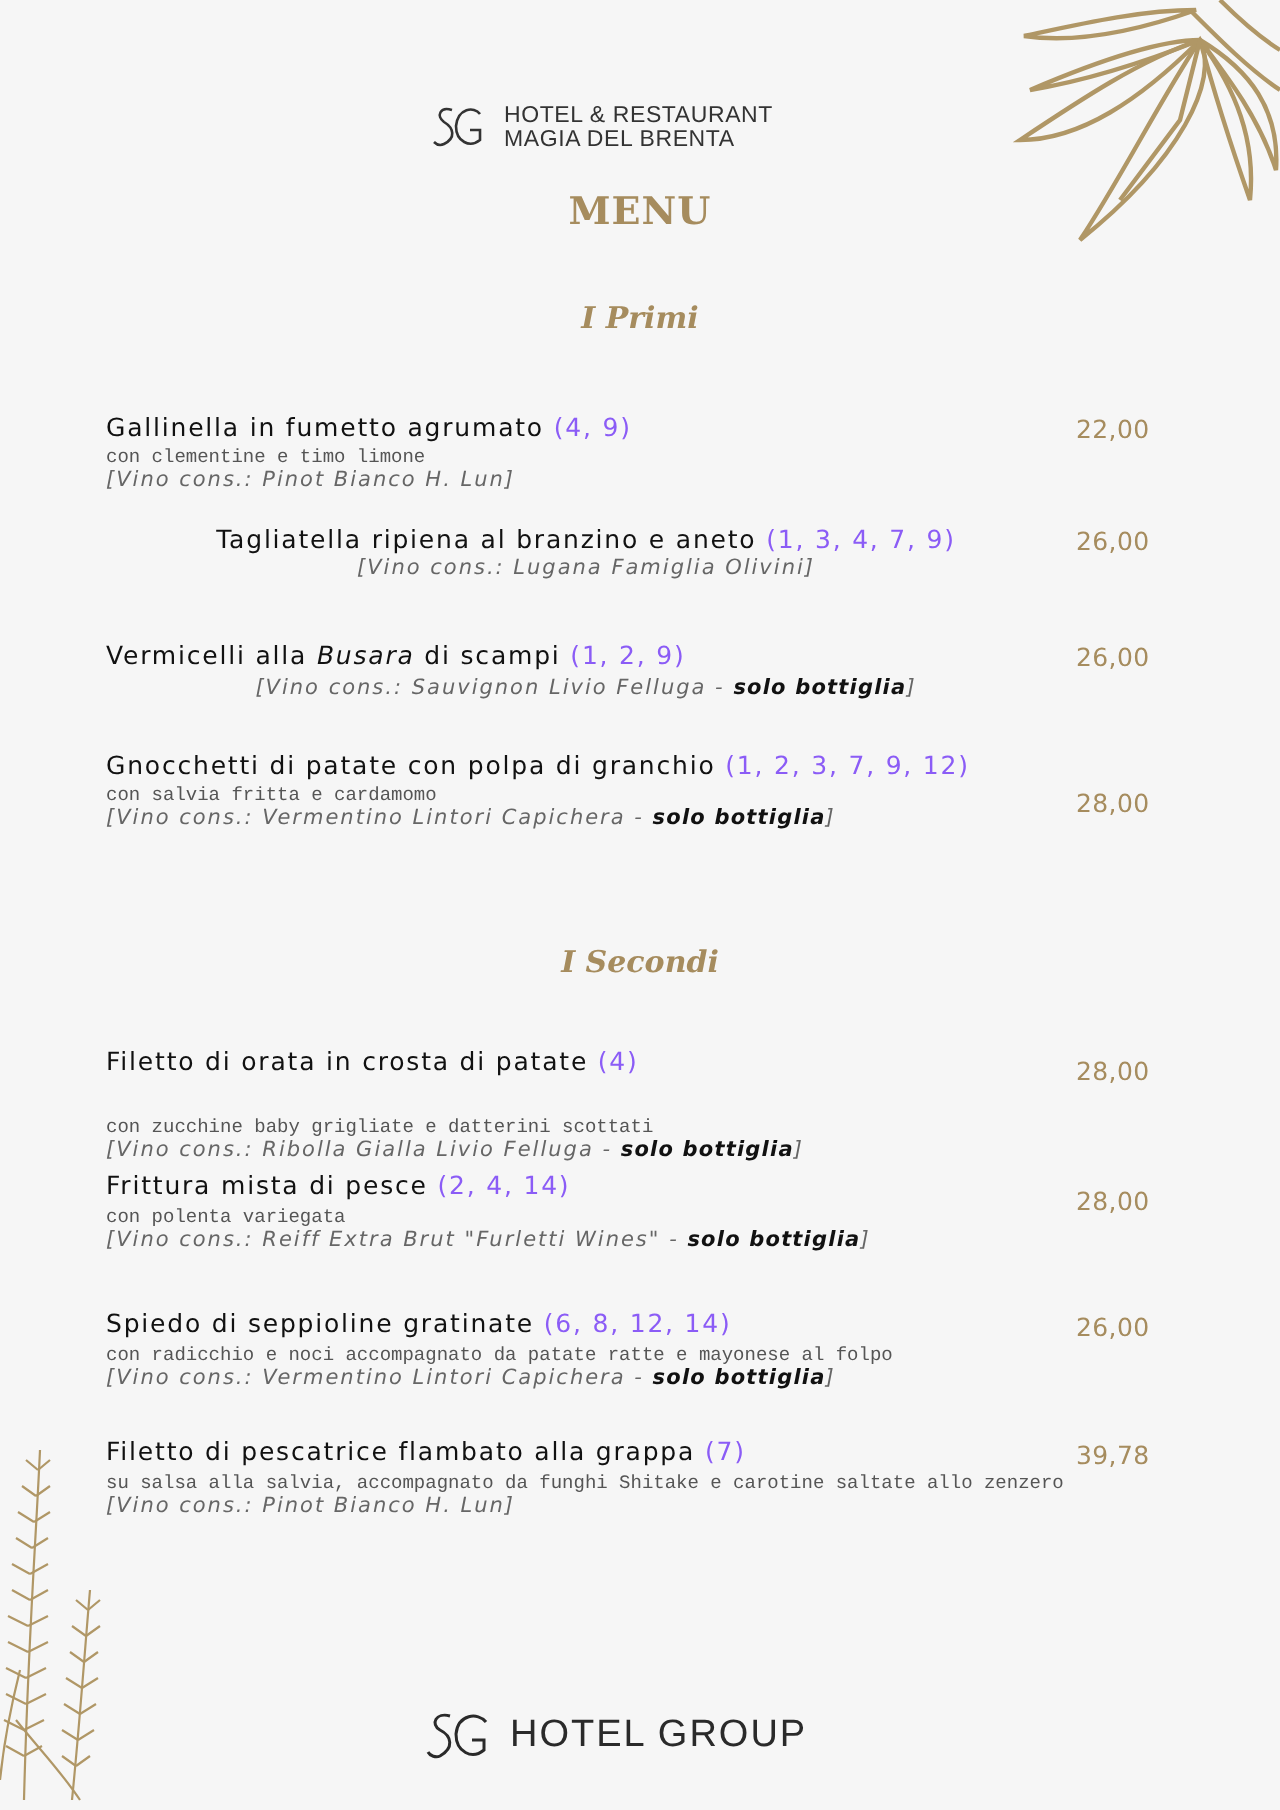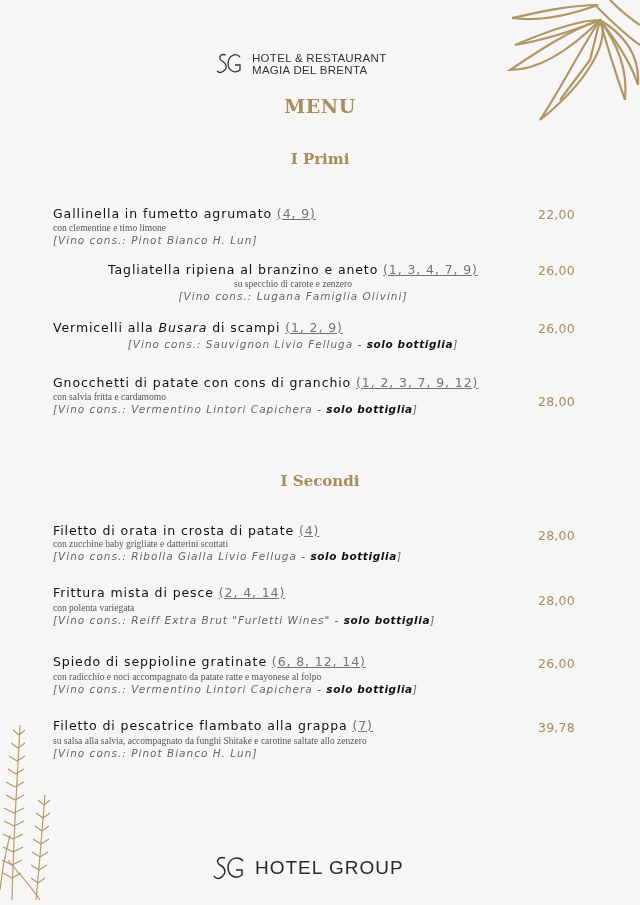--- a/index.html
+++ b/index.html
@@ -10,27 +10,27 @@
   .deco-bottom { position: absolute; left: 0; top: 720px; width: 62px; height: 185px; }
 
   .logo { position: absolute; left: 216px; top: 51px; display: flex; align-items: center; gap: 8px; }
   .logo-mark { width: 28px; height: 26px; }
   .logo-text { font-family: "Liberation Sans", sans-serif; font-size: 11.5px; line-height: 12px; color: #333; letter-spacing: 0.3px; }
 
   .menu-title { position: absolute; left: 0; width: 640px; top: 95px; text-align: center;
     font-family: "DejaVu Serif", serif; font-weight: bold; font-size: 19px; color: #a68c5e; letter-spacing: 0.5px; }
 
   .section-title { position: absolute; left: 0; width: 640px; text-align: center;
-    font-family: "DejaVu Serif", serif; font-weight: bold; font-size: 15px; color: #a68c5e; }
+    font-family: "DejaVu Serif", serif; font-style: italic; font-weight: bold; font-size: 15px; color: #a68c5e; }
 
   .item { position: absolute; left: 53px; width: 480px; }
   .item-name { font-family: "DejaVu Sans", sans-serif; font-size: 12.5px; color: #111; letter-spacing: 0.9px; line-height: 16px; white-space: nowrap; }
-  .item-name .allergens { color: #737373; font-weight: normal; text-decoration: underline; }
+  .item-name .allergens { color: #8b5cf6; font-weight: normal; }
   .item-name em { font-style: italic; }
-  .item-desc { font-family: Liberation Serif, serif; font-size: 9.5px; color: #555; line-height: 11px; margin-top: 1px; white-space: nowrap; }
+  .item-desc { font-family: Liberation Mono, monospace; font-size: 9.5px; color: #555; line-height: 11px; margin-top: 1px; white-space: nowrap; }
   .item-wine { font-family: "DejaVu Sans", sans-serif; font-style: italic; font-size: 10.5px; color: #666; letter-spacing: 1px; line-height: 13px; white-space: nowrap; }
   .item-wine b { font-style: italic; font-weight: bold; color: #111; letter-spacing: 0.6px; }
 
   .price { position: absolute; left: 538px; font-family: "DejaVu Sans", sans-serif; font-size: 12.5px; color: #a68c5e; letter-spacing: 0.2px; }
 
   .footer-logo { position: absolute; left: 213px; top: 854px; display: flex; align-items: center; gap: 8px; }
   .footer-mark { width: 34px; height: 28px; }
   .footer-text { font-family: "Liberation Sans", sans-serif; font-size: 19px; color: #2a2a2a; letter-spacing: 1px; }
 </style>
 </head>
@@ -75,43 +75,42 @@
 
 <div class="item" style="top:206px;">
   <div class="item-name"><span>Gallinella in fumetto agrumato</span> <span class="allergens">(4, 9)</span></div>
   <div class="item-desc">con clementine e timo limone</div>
   <div class="item-wine">[Vino cons.: Pinot Bianco H. Lun]</div>
 </div>
 <div class="price" style="top:207px;">22,00</div>
 
 <div class="item" style="top:262px;text-align:center;">
   <div class="item-name"><span>Tagliatella ripiena al branzino e aneto</span> <span class="allergens">(1, 3, 4, 7, 9)</span></div>
-  <div class="item-desc">su specchio di carote e zenzero</div>
   <div class="item-wine">[Vino cons.: Lugana Famiglia Olivini]</div>
 </div>
 <div class="price" style="top:263px;">26,00</div>
 
 <div class="item" style="top:320px;">
   <div class="item-name"><span>Vermicelli alla </span><em>Busara</em><span> di scampi</span> <span class="allergens">(1, 2, 9)</span></div>
   <div class="item-wine" style="margin-top:2px;text-align:center;"><span>[Vino cons.: Sauvignon Livio Felluga - </span><b>solo bottiglia</b><span>]</span></div>
 </div>
 <div class="price" style="top:321px;">26,00</div>
 
 <div class="item" style="top:375px;">
-  <div class="item-name"><span>Gnocchetti di patate con cons di granchio</span> <span class="allergens">(1, 2, 3, 7, 9, 12)</span></div>
+  <div class="item-name"><span>Gnocchetti di patate con polpa di granchio</span> <span class="allergens">(1, 2, 3, 7, 9, 12)</span></div>
   <div class="item-desc">con salvia fritta e cardamomo</div>
   <div class="item-wine"><span>[Vino cons.: Vermentino Lintori Capichera - </span><b>solo bottiglia</b><span>]</span></div>
 </div>
 <div class="price" style="top:394px;">28,00</div>
 
 <div class="section-title" style="top:472px;text-align:center;">I Secondi</div>
 
 <div class="item" style="top:523px;">
   <div class="item-name"><span>Filetto di orata in crosta di patate</span> <span class="allergens">(4)</span></div>
-  <div class="item-desc" style="margin-top:0;">con zucchine baby grigliate e datterini scottati</div>
+  <div class="item-desc" style="margin-top:19px;">con zucchine baby grigliate e datterini scottati</div>
   <div class="item-wine"><span>[Vino cons.: Ribolla Gialla Livio Felluga - </span><b>solo bottiglia</b><span>]</span></div>
 </div>
 <div class="price" style="top:528px;">28,00</div>
 
 <div class="item" style="top:585px;">
   <div class="item-name"><span>Frittura mista di pesce</span> <span class="allergens">(2, 4, 14)</span></div>
   <div class="item-desc" style="margin-top:2px;">con polenta variegata</div>
   <div class="item-wine"><span>[Vino cons.: Reiff Extra Brut "Furletti Wines" - </span><b>solo bottiglia</b><span>]</span></div>
 </div>
 <div class="price" style="top:593px;">28,00</div>

